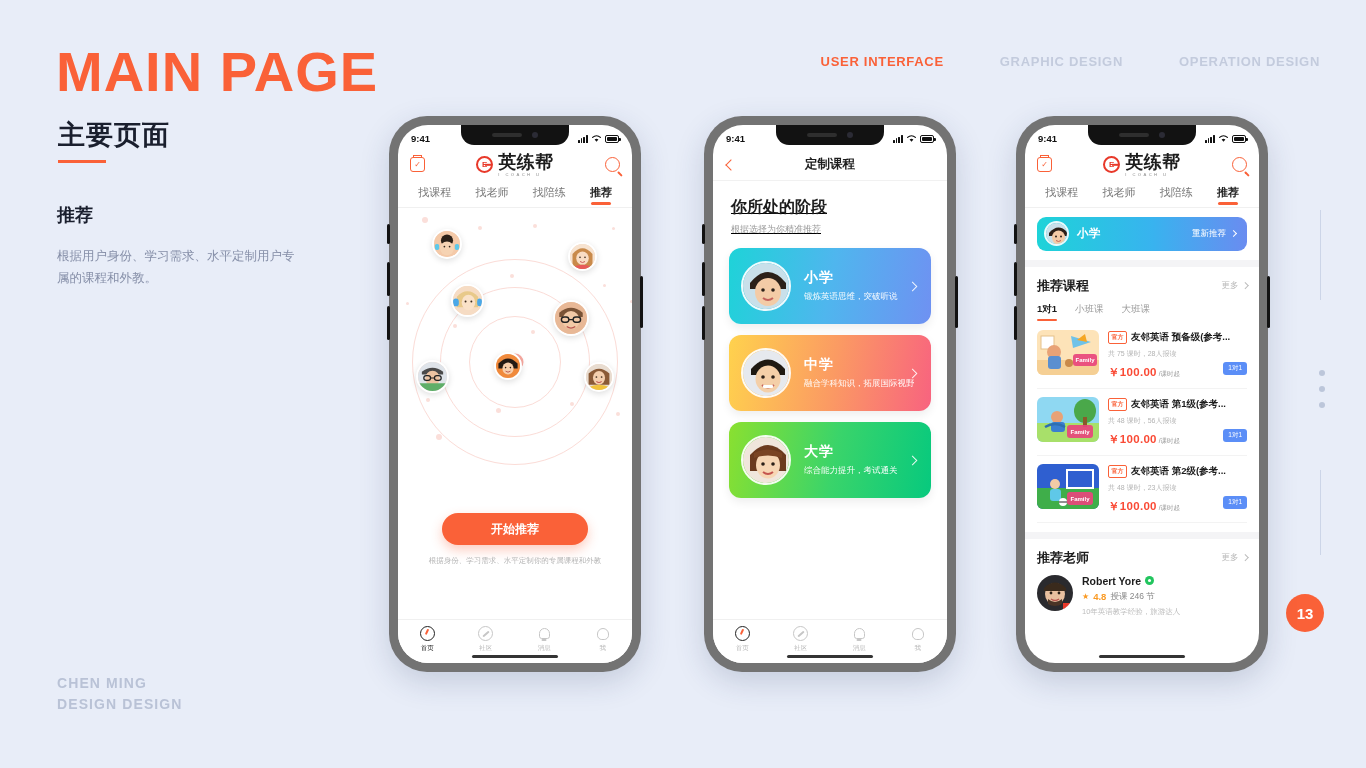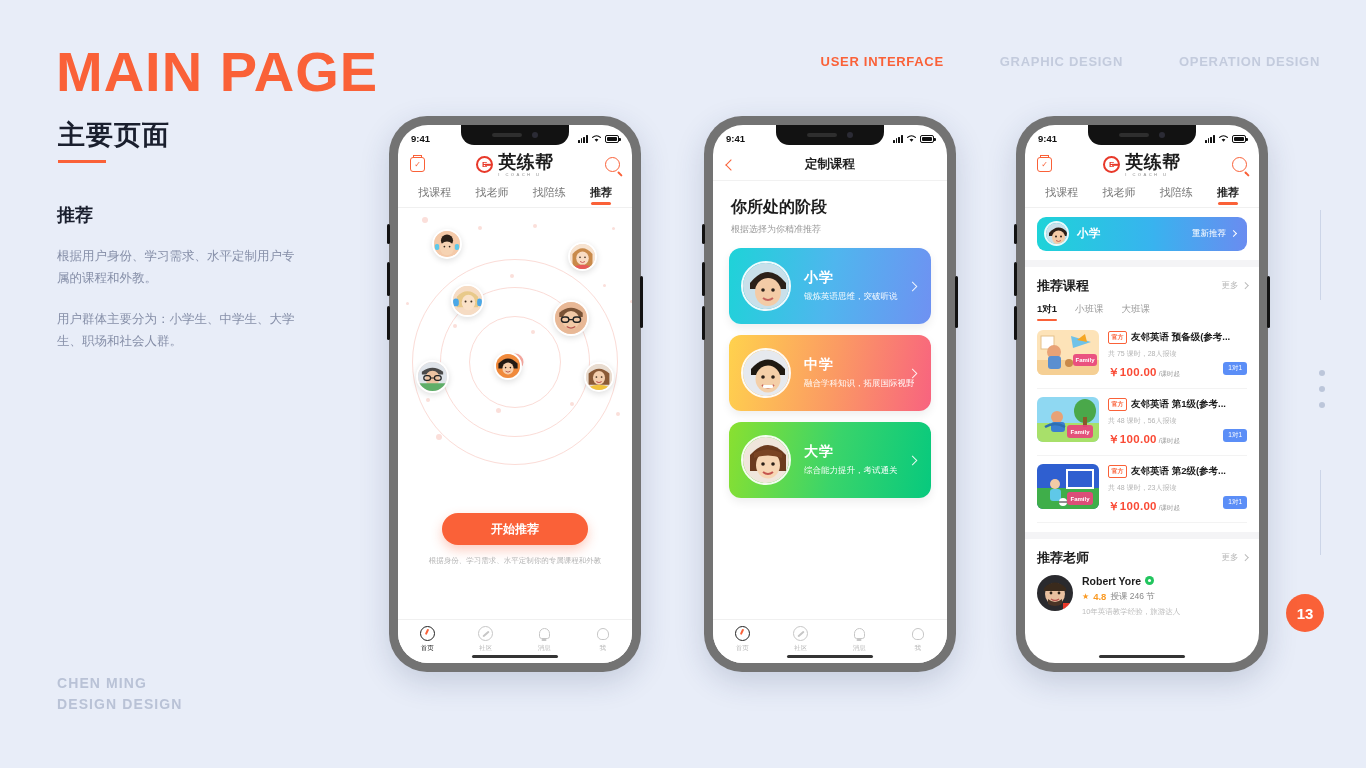--- a/index.html
+++ b/index.html
@@ -164,21 +164,21 @@
   .g-comm { border:1.5px solid #c6c6c6; border-radius:50%; }
   .g-comm::after{content:"";position:absolute;left:3px;top:6px;width:8px;height:2px;background:#c6c6c6;transform:rotate(-40deg);border-radius:1px}
   .g-bell { width:11px;height:11px;border:1.5px solid #c6c6c6;border-radius:6px 6px 3px 3px;margin:2px auto 0; }
   .g-bell::after{content:"";position:absolute;left:50%;bottom:0px;width:5px;height:1.5px;background:#c6c6c6;transform:translateX(-50%);border-radius:1px}
   .g-me { width:12px;height:12px;border:1.5px solid #c6c6c6;border-radius:50% 50% 40% 40%;margin:2px auto 0; }
 
   
   .navbar2 { display:flex; align-items:center; justify-content:center; position:relative; height:32px; border-bottom:1px solid #f1f1f1; }
   .navbar2 .ttl { font-size:12.5px; font-weight:700; color:#1d1d1d; }
   .backarrow { position:absolute; left:14px; width:8px; height:8px; border-left:1.8px solid #fa6138; border-bottom:1.8px solid #fa6138; transform:rotate(45deg); }
-  .p2head { padding:16px 18px 4px; }
+  .p2head { padding:16px 18px 4px;text-decoration:underline; }
   .p2head h3 { font-size:16px; font-weight:700; color:#1d1d1d; }
   .p2head p { font-size:9px; color:#9a9a9a; margin-top:5px; }
   .stagelist { padding: 8px 16px 0; display:flex; flex-direction:column; gap:11px; }
   .stage {
     position:relative; height:76px; border-radius:12px; display:flex; align-items:center; padding-left:12px;
     box-shadow:0 4px 10px rgba(0,0,0,.07);
   }
   .stage .pic { width:50px;height:50px;border-radius:50%;border:2.5px solid rgba(255,255,255,.92); overflow:hidden; flex:none; }
   .stage .txt { margin-left:13px; color:#fff; }
   .stage .txt b { font-size:14px; font-weight:700; letter-spacing:1px; display:block; }
@@ -237,21 +237,20 @@
 </head>
 <body>
 
 <div class="page">
 
   <div class="main-title">MAIN PAGE</div>
   <div class="sub-title">主要页面</div>
   <div class="rule"></div>
   <div class="sec-head">推荐</div>
   <div class="body-p p1">根据用户身份、学习需求、水平定制用户专属的课程和外教。</div>
-  <div class="body-p p2">用户群体主要分为：小学生、中学生、大学生、职场和社会人群。</div>
   <div class="credit">
     <div>CHEN MING</div>
     <div>DESIGN DESIGN</div>
   </div>
 
   <div class="topnav">
     <span class="active">USER INTERFACE</span>
     <span>GRAPHIC DESIGN</span>
     <span>OPERATION DESIGN</span>
   </div>

